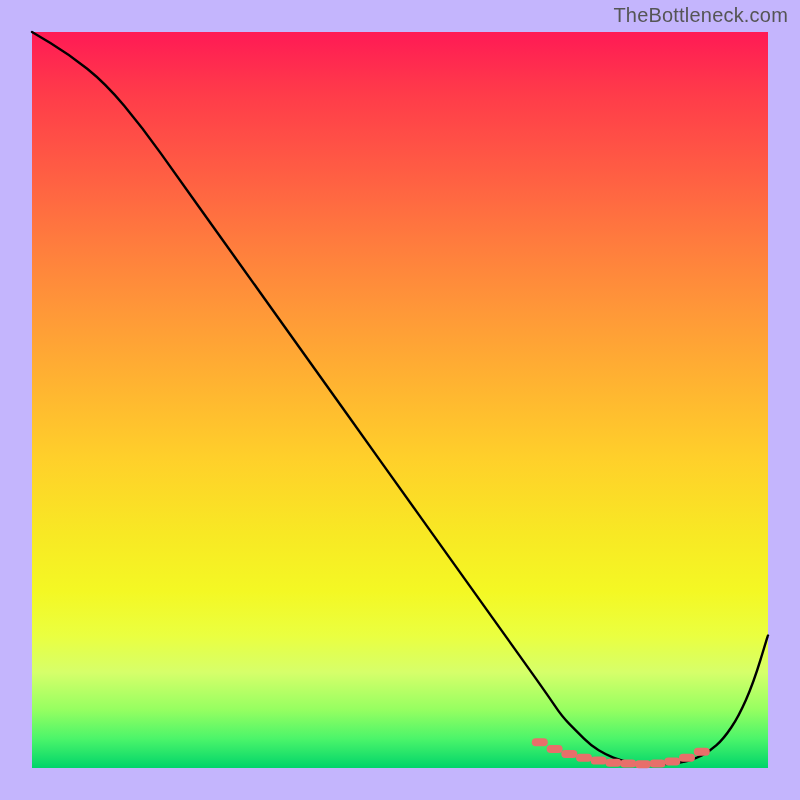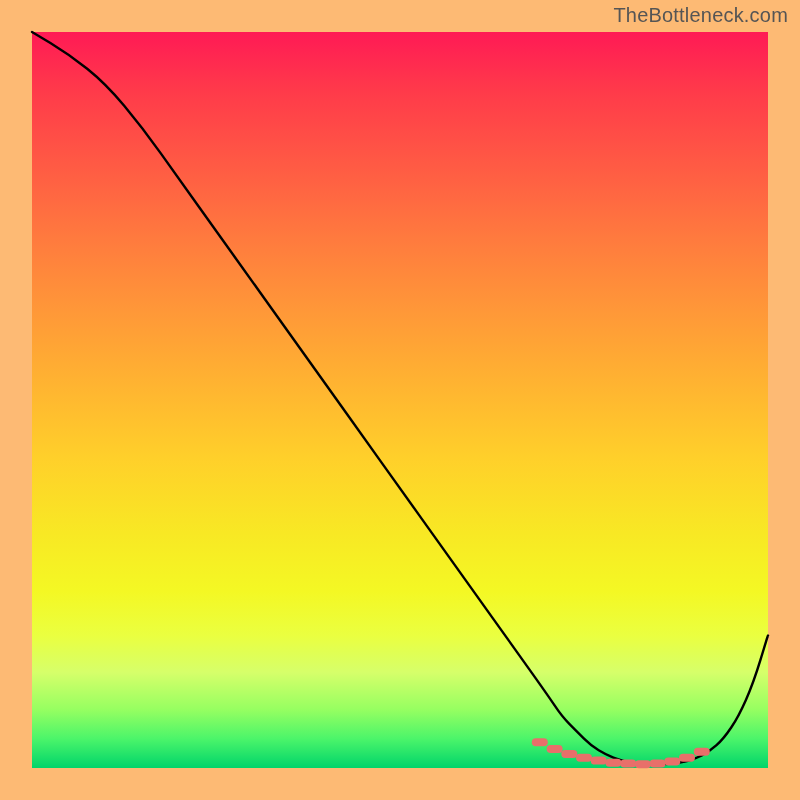--- a/index.html
+++ b/index.html
@@ -8,21 +8,21 @@
     width: 800px;
     height: 800px;
     background: #000;
     overflow: hidden;
     font-family: Arial, Helvetica, sans-serif;
   }
   .frame {
     position: relative;
     width: 800px;
     height: 800px;
-    background: #fdba74;
+    background: #c4b5fd;
   }
   .watermark {
     position: absolute;
     top: 4px;
     right: 12px;
     color: #555;
     font-size: 20px;
     font-weight: 500;
     z-index: 10;
     letter-spacing: 0.2px;

